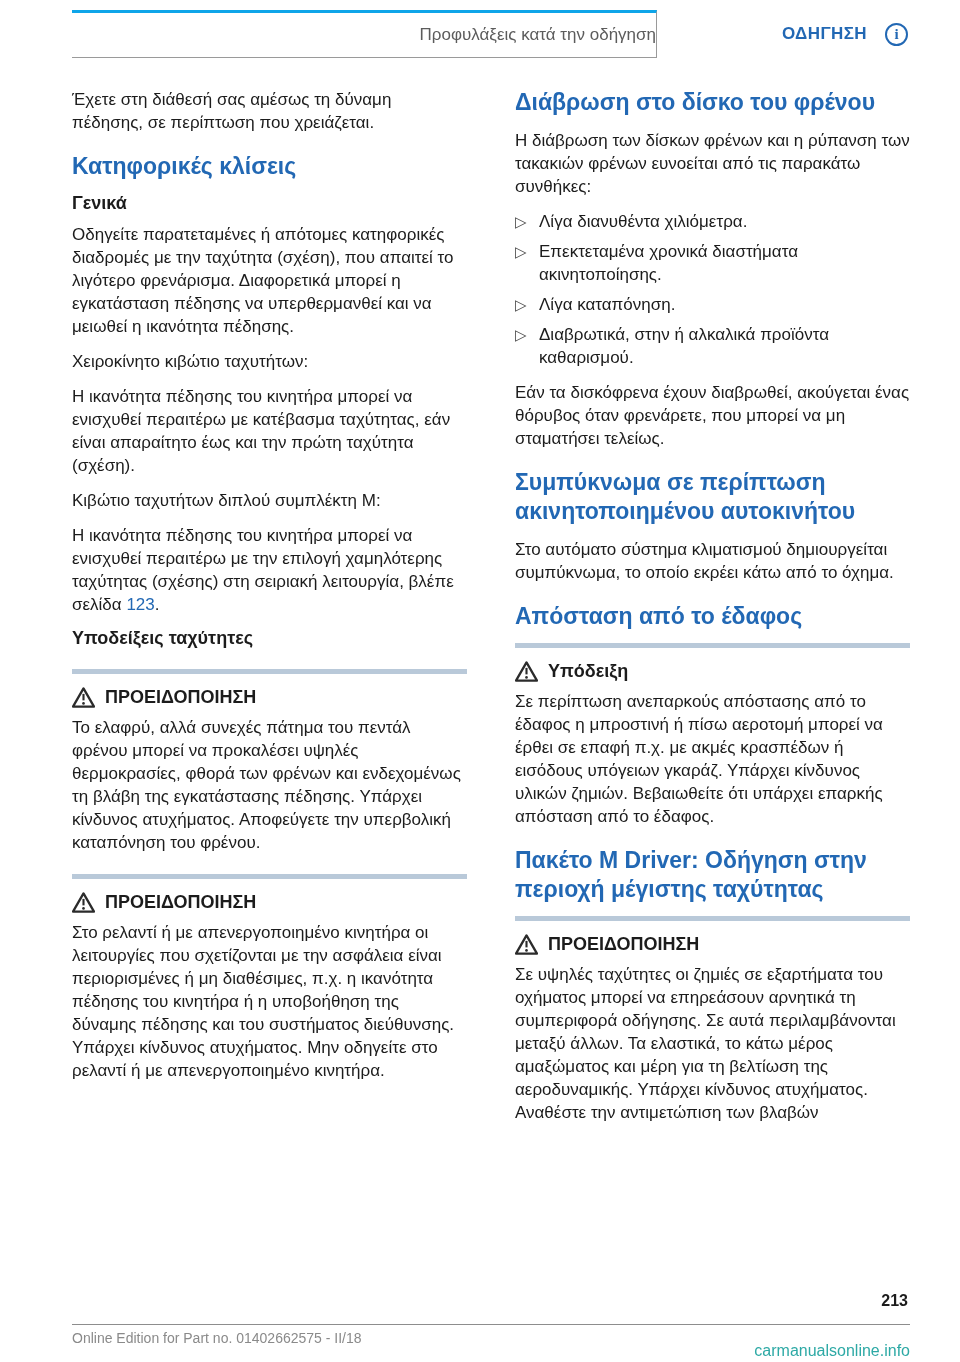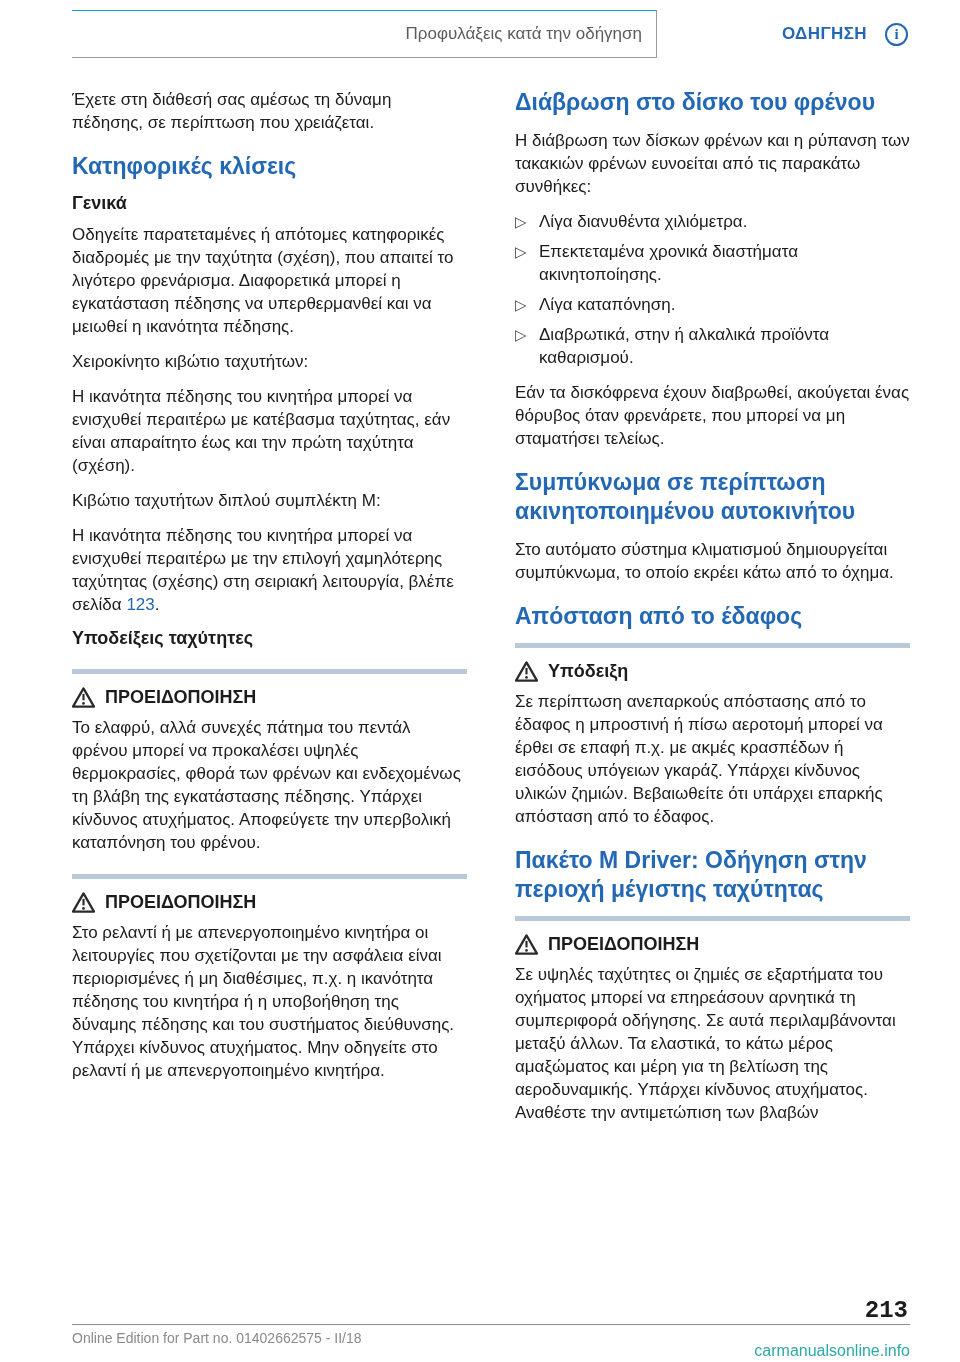--- a/index.html
+++ b/index.html
@@ -11,25 +11,24 @@
   }
   .page {
     position:relative; width:960px; height:1362px;
     padding:10px 50px 0 72px; overflow:hidden; background:#fff;
   }
 
   
   .header { display:flex; height:48px; margin-bottom:30px; }
   .header-box {
     flex:0 0 585px;
-    border-top:1px solid #0ea5e9;
+    border-top:3px solid #0ea5e9;
     border-bottom:1px solid #9a9a9a;
     border-right:1px solid #9a9a9a;
     display:flex; align-items:center; justify-content:flex-end;
-    padding-right:14px;
     color:#5c5c5c; font-size:17px;
   }
   .header-right {
     flex:1; display:flex; align-items:center; justify-content:flex-end; gap:18px;
     padding-right:2px;
   }
   .chapter { color:#2268b4; font-weight:bold; font-size:17px; letter-spacing:.4px; }
   .info-icon {
     width:23px; height:23px; border:2px solid #2268b4; border-radius:50%;
     color:#2268b4; display:flex; align-items:center; justify-content:center;
@@ -58,21 +57,21 @@
   .warntitle { font-size:18px; font-weight:bold; }
   .warnicon { display:inline-flex; }
   .warnbox p.body { margin-bottom:4px; }
 
   
   .bullet { display:flex; gap:9px; font-size:17px; line-height:23px; margin-bottom:7px; }
   .bullet .glyph { flex:0 0 15px; color:#4a4a4a; font-size:15px; line-height:23px; }
 
   
   .footer { position:absolute; left:72px; right:50px; bottom:16px; }
-  .page-num { text-align:right; font-size:24px; font-weight:bold; margin-bottom:0; padding-right:2px;font-family:Liberation Mono, monospace; }
+  .page-num { text-align:right; font-size:16px; font-weight:bold; margin-bottom:14px; padding-right:2px; }
   .footer-line { border-top:1px solid #8d8d8d; margin-bottom:5px; }
   .edition { text-align:left; color:#8a8a8a; font-size:14px; }
   .watermark {
     position:absolute; right:50px; bottom:2px;
     color:#2da9a5; font-size:16px; cursor:pointer;
   }
 </style>
 </head>
 <body>
 

